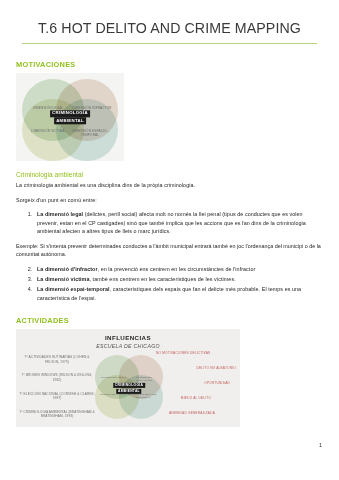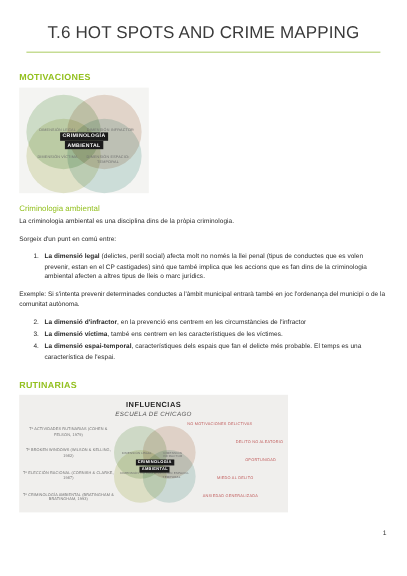--- a/index.html
+++ b/index.html
@@ -214,21 +214,21 @@
     position: absolute;
     right: 17px;
     bottom: 32px;
     font-size: 5.6px;
     color: #333333;
   }
 </style>
 </head>
 <body>
 
-<h1 class="doc-title">T.6 HOT SPOTS AND CRIME MAPPING</h1>
+<h1 class="doc-title">T.6 HOT DELITO AND CRIME MAPPING</h1>
 <div class="title-rule"></div>
 
 <div class="section-head">MOTIVACIONES</div>
 
 <div class="venn-box venn-antecedents va">
   <div class="venn-stage">
     <div class="circ c1"></div>
     <div class="circ c2"></div>
     <div class="circ c3"></div>
     <div class="circ c4"></div>
@@ -254,21 +254,21 @@
 </ol>
 
 <p class="example">Exemple: Si s'intenta prevenir determinades conductes a l'àmbit municipal entrarà també en joc l'ordenança del municipi o de la comunitat autònoma.</p>
 
 <ol class="numlist" start="2">
   <li><b>La dimensió d'infractor</b><span id="li1">, en la prevenció ens centrem en les circumstàncies de l'infractor</span></li>
   <li><b>La dimensió víctima</b><span id="li2">, també ens centrem en les característiques de les víctimes.</span></li>
   <li><b>La dimensió espai-temporal</b><span id="li3">, característiques dels espais que fan el delicte més probable. El temps es una característica de l'espai.</span></li>
 </ol>
 
-<div class="section-head influences">RUTINARIAS</div>
+<div class="section-head influences">ACTIVIDADES</div>
 
 <div class="influ-panel">
   <div class="influ-title">INFLUENCIAS</div>
   <div class="influ-sub">ESCUELA DE CHICAGO</div>
 
   <div class="theory-list">
     <div class="theory">Tª ACTIVIDADES RUTINARIAS (COHEN &amp; FELSON, 1979)</div>
     <div class="theory">Tª BROKEN WINDOWS (WILSON &amp; KELLING, 1982)</div>
     <div class="theory">Tª ELECCIÓN RACIONAL (CORNISH &amp; CLARKE, 1987)</div>
     <div class="theory">Tª CRIMINOLOGÍA AMBIENTAL (BRATINGHAM &amp; BRATINGHAM, 1993)</div>

